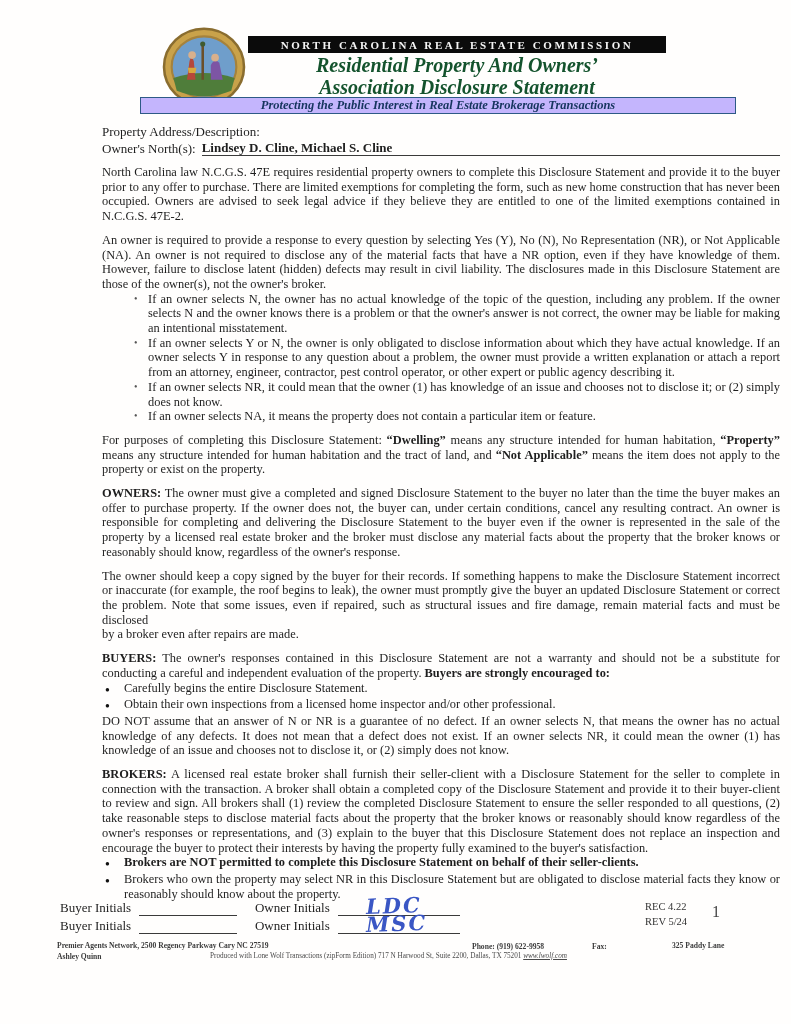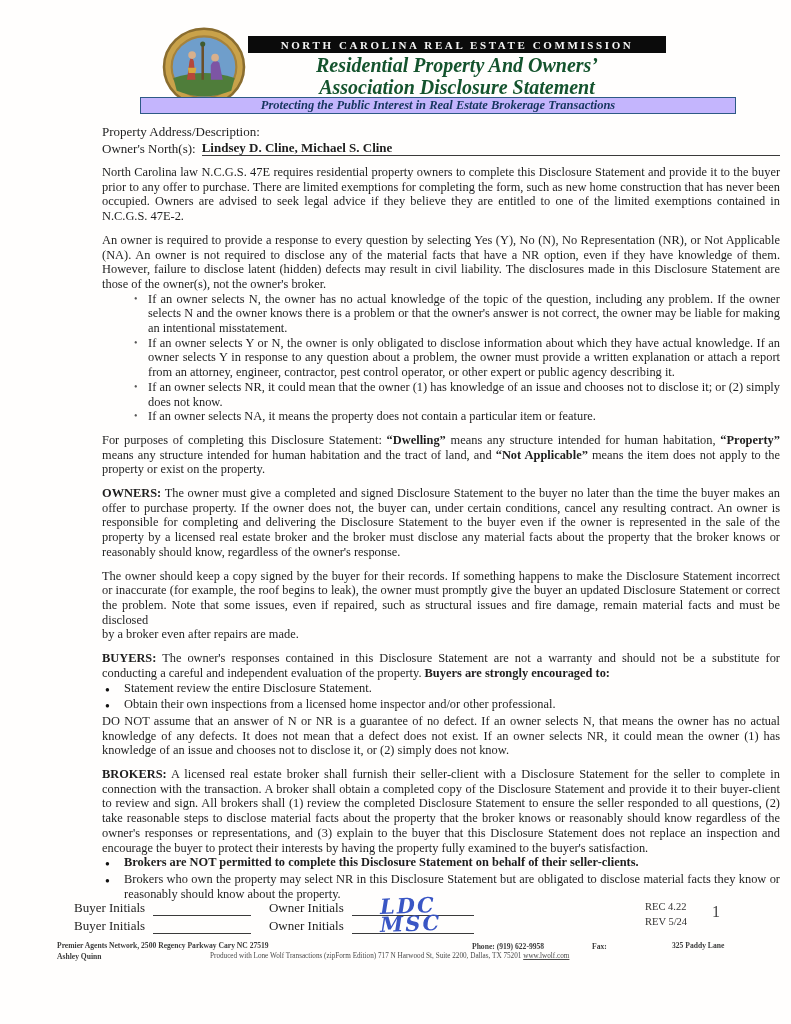--- a/index.html
+++ b/index.html
@@ -41,21 +41,21 @@
   b{font-weight:bold;}
   .blist{margin:0;}
   .bitem{display:flex;}
   .bitem .bmark{width:14px;margin-left:32px;flex:none;color:#555;font-size:10px;line-height:14.7px;}
   .bitem .bmark::before{content:"•";}
   .bitem.dot .bmark{margin-left:3px;width:19px;color:#111;font-size:11px;}
   .bitem.dot .bmark::before{content:"●";font-size:8px;}
   .bitem .btxt{flex:1;text-align:justify;}
   .block{display:block;text-align:left;}
   
-  .initials{position:absolute;left:74px;top:899px;width:400px;font-size:13px;}
+  .initials{position:absolute;left:60px;top:899px;width:400px;font-size:13px;}
   .irow{display:flex;align-items:flex-end;height:17px;margin-bottom:1px;}
   .ilabel{white-space:nowrap;}
   .iline{border-bottom:1px solid #3a3a3a;position:relative;}
   .iline.buyer{width:120px;margin:0 18px 0 8px;}
   .iline.owner{width:150px;margin-left:8px;}
   .sig{
     position:absolute;left:28px;bottom:-3px;
     color:#3a56c4;font-weight:bold;font-style:italic;
     font-size:21px;letter-spacing:2px;transform:rotate(-2deg);
     font-family:"DejaVu Serif", serif;white-space:nowrap;
@@ -63,21 +63,21 @@
   .recrev{position:absolute;left:645px;top:899px;font-size:10.5px;line-height:15px;color:#333;}
   .pagenum{position:absolute;left:712px;top:903px;font-size:16px;color:#444;font-family:"Liberation Serif",serif;}
   
   .footer{position:absolute;left:0;top:941px;width:791px;font-size:7.6px;color:#3b3b3b;font-weight:bold;}
   .f-a{position:absolute;left:57px;top:0;white-space:nowrap;}
   .f-phone{position:absolute;left:472px;top:1px;white-space:nowrap;}
   .f-fax{position:absolute;left:592px;top:1px;white-space:nowrap;}
   .f-right{position:absolute;left:672px;top:0;white-space:nowrap;}
   .f-agent{position:absolute;left:57px;top:11px;white-space:nowrap;}
   .f-produced{position:absolute;left:210px;top:11px;white-space:nowrap;font-weight:normal;color:#4a4a4a;font-size:7.2px;}
-  .f-site{text-decoration:underline;}
+  .f-site{text-decoration:underline;font-style:italic;}
 </style>
 </head>
 <body>
 
 <div class="page">
 
   <div class="header">
     <div class="seal">
       <svg width="86" height="80" viewBox="0 0 100 94">
         <ellipse cx="50" cy="47" rx="47" ry="45" fill="#c9a24a"></ellipse>
@@ -141,21 +141,21 @@
 
     <p class="para"><b>OWNERS:</b><span> The owner must give a completed and signed Disclosure Statement to the buyer no later than the time the buyer makes an offer to purchase property. If the owner does not, the buyer can, under certain conditions, cancel any resulting contract. An owner is responsible for completing and delivering the Disclosure Statement to the buyer even if the owner is represented in the sale of the property by a licensed real estate broker and the broker must disclose any material facts about the property that the broker knows or reasonably should know, regardless of the owner's response.</span></p>
 
     <p class="para"><span>The owner should keep a copy signed by the buyer for their records. If something happens to make the Disclosure Statement incorrect or inaccurate (for example, the roof begins to leak), the owner must promptly give the buyer an updated Disclosure Statement or correct the problem. Note that some issues, even if repaired, such as structural issues and fire damage, remain material facts and must be disclosed</span><span class="block">by a broker even after repairs are made.</span></p>
 
     <p class="para"><b>BUYERS:</b><span> The owner's responses contained in this Disclosure Statement are not a warranty and should not be a substitute for conducting a careful and independent evaluation of the property. </span><b>Buyers are strongly encouraged to:</b></p>
 
     <div class="blist">
       <div class="bitem dot">
           <span class="bmark"></span>
-          <span class="btxt">Statement review the entire Disclosure Statement.</span>
+          <span class="btxt">Carefully begins the entire Disclosure Statement.</span>
         </div>
       <div class="bitem dot">
           <span class="bmark"></span>
           <span class="btxt">Obtain their own inspections from a licensed home inspector and/or other professional.</span>
         </div>
     </div>
 
     <p class="para" style="margin-top:0;">DO NOT assume that an answer of N or NR is a guarantee of no defect. If an owner selects N, that means the owner has no actual knowledge of any defects. It does not mean that a defect does not exist. If an owner selects NR, it could mean the owner (1) has knowledge of an issue and chooses not to disclose it, or (2) simply does not know.</p>
 
     <p class="para"><b>BROKERS:</b><span> A licensed real estate broker shall furnish their seller-client with a Disclosure Statement for the seller to complete in connection with the transaction. A broker shall obtain a completed copy of the Disclosure Statement and provide it to their buyer-client to review and sign. All brokers shall (1) review the completed Disclosure Statement to ensure the seller responded to all questions, (2) take reasonable steps to disclose material facts about the property that the broker knows or reasonably should know regardless of the owner's responses or representations, and (3) explain to the buyer that this Disclosure Statement does not replace an inspection and encourage the buyer to protect their interests by having the property fully examined to the buyer's satisfaction.</span></p>

